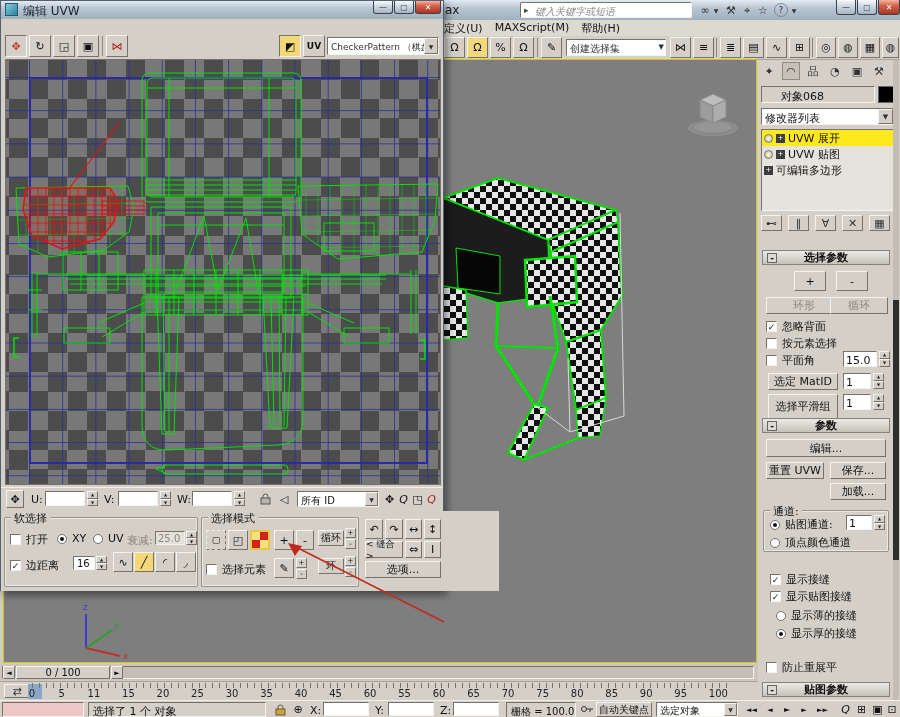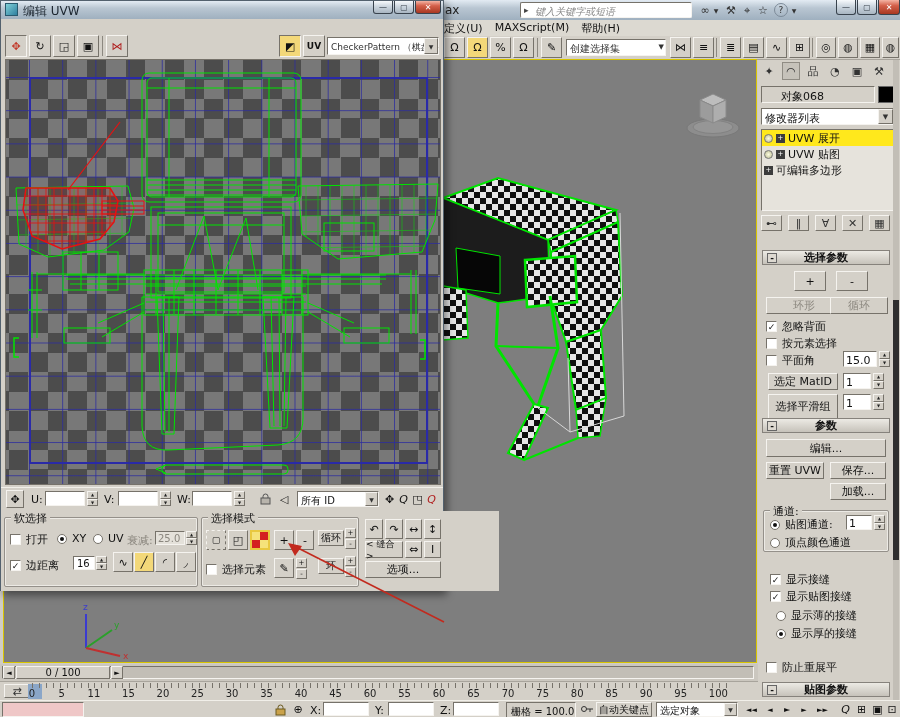--- a/index.html
+++ b/index.html
@@ -316,20 +316,23 @@
         <span class="tick-label">75</span>
         <span class="tick-label">80</span>
         <span class="tick-label">85</span>
         <span class="tick-label">90</span>
         <span class="tick-label">95</span>
         <span class="tick-label">100</span>
       </div>
 </div>
 <div class="abs" style="left:0;top:700px;width:900px;height:17px;background:#d4d0c8;border-top:1px solid #f1efe9">
   <div class="abs in" style="left:2px;top:1px;width:82px;height:15px;background:#efc7c7"></div>
+  <div class="abs in" style="left:88px;top:1px;width:178px;height:15px">
+    <span style="position:absolute;left:4px;top:1px">选择了 1 个 对象</span>
+  </div>
   <div class="abs btn" style="left:272px;top:1px;width:16px;height:15px">
     <svg width="11" height="12">
           <rect x="1" y="5" width="9" height="6" fill="#caa24a" stroke="#6b5a20"></rect>
           <path d="M3,5 V3.5 A2.5,2.5 0 0 1 8,3.5 V5" fill="none" stroke="#6b5a20"></path>
         </svg>
   </div>
   <div class="abs btn" style="left:290px;top:1px;width:16px;height:15px">⊕</div>
   <span class="abs lbl" style="left:310px;top:3px">X:</span>
   <div class="abs fld" style="left:323px;top:1px;width:46px;height:14px"></div>
   <span class="abs lbl" style="left:375px;top:3px">Y:</span>

